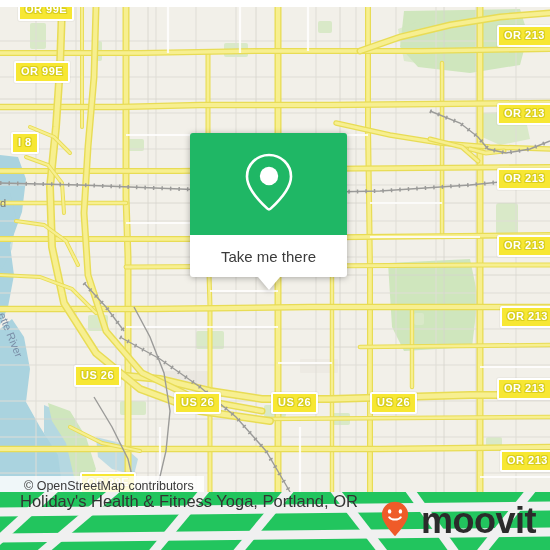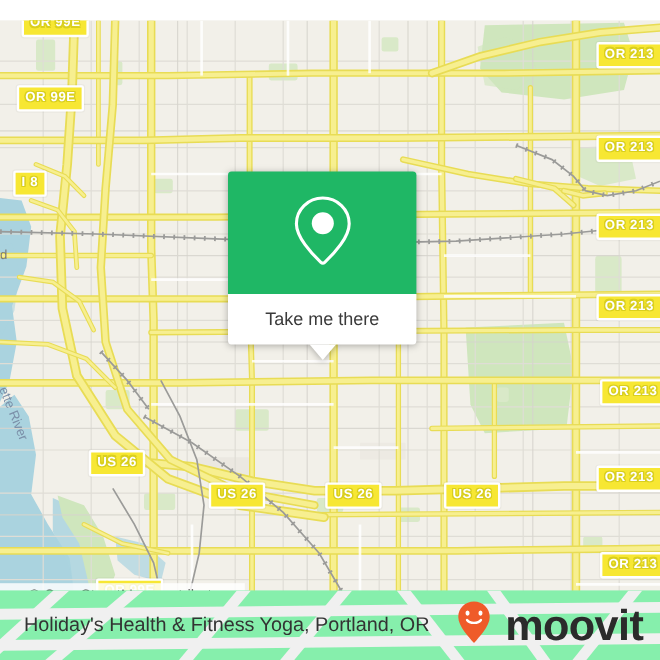--- a/index.html
+++ b/index.html
@@ -12,21 +12,21 @@
     width: 550px;
     height: 550px;
     overflow: hidden;
     font-family: "Liberation Sans", sans-serif;
     background: #fff;
   }
 
   
   .map {
     position: absolute;
-    left: 0; top: 17px;
+    left: 0; top: 7px;
     width: 550px;
     height: 492px;
     background: #f2f0e9;
     overflow: hidden;
   }
   .map-svg { position: absolute; left:0; top:0; }
 
   
   .shield {
     position: absolute;
@@ -114,23 +114,23 @@
     line-height: 1.1;
   }
 
   
   .footer {
     position: absolute;
     left: 0;
     top: 492px;
     width: 550px;
     height: 58px;
-    background: #86efac;
+    background: #22c55e;
     display: flex;
-    align-items: center;
+    align-items: flex-start;
     overflow: hidden;
   }
   .footer-watermark {
     position: absolute;
     left: 0; top: 0;
     width: 550px; height: 58px;
     opacity: 1;
     pointer-events: none;
   }
   .footer-title {

